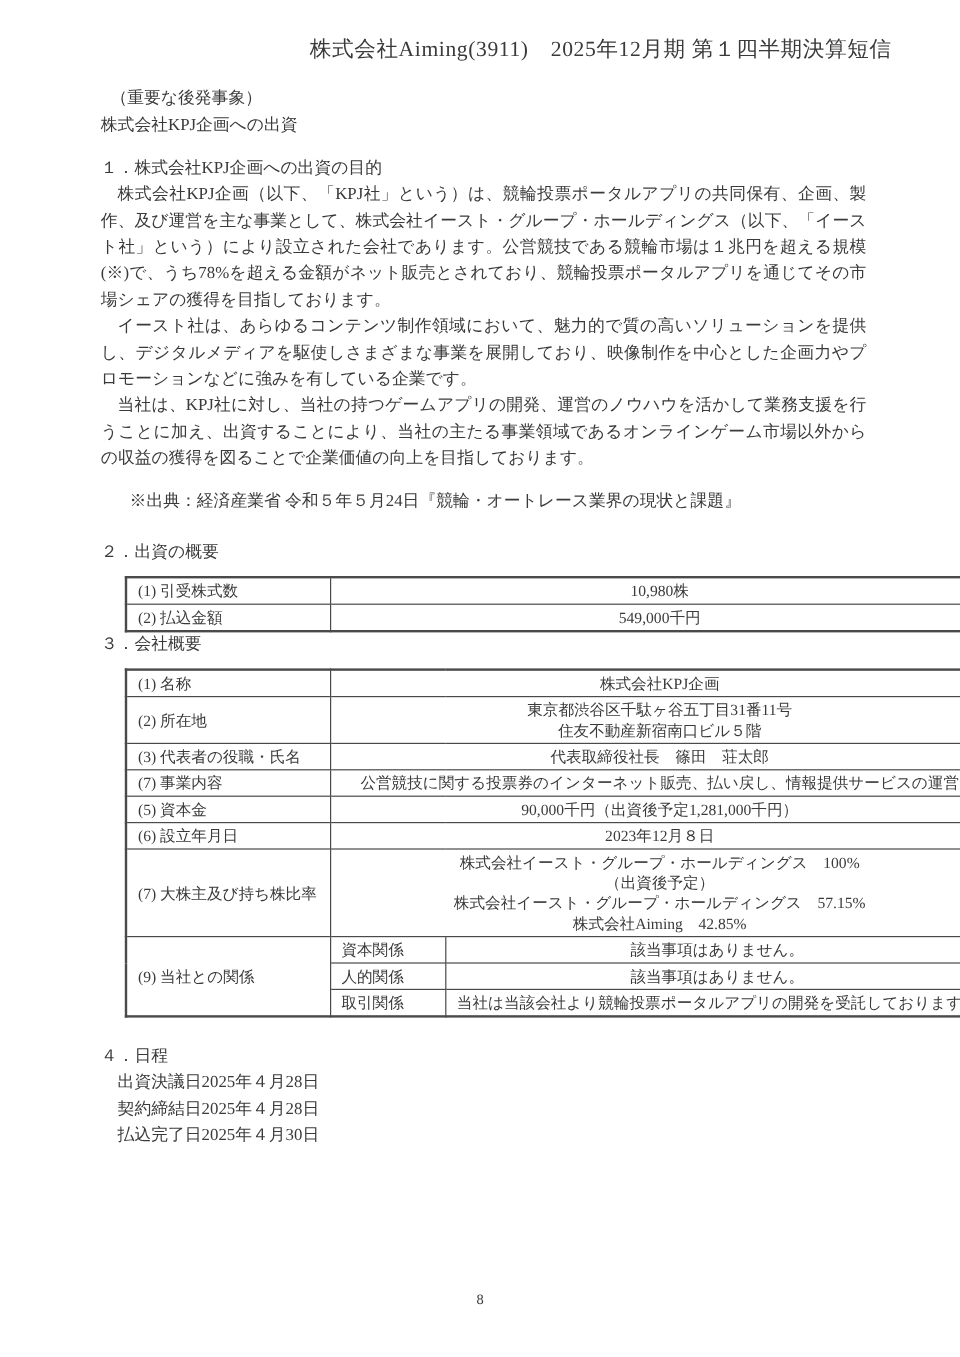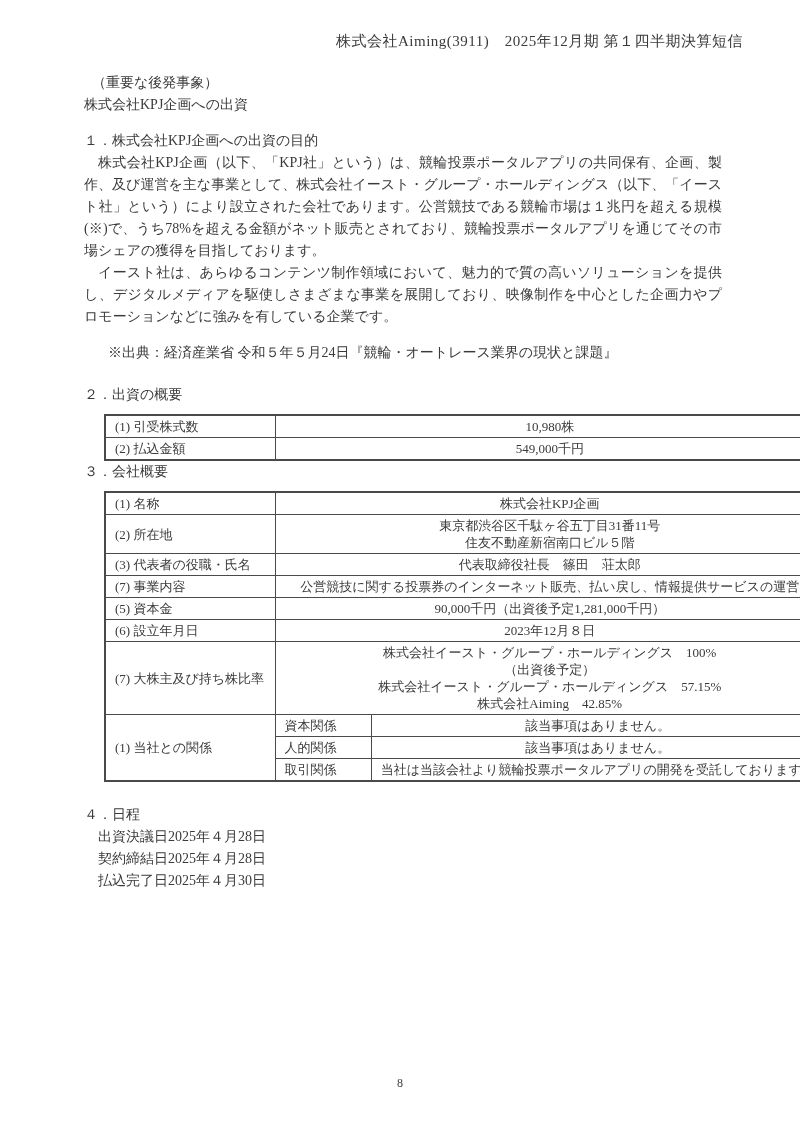--- a/index.html
+++ b/index.html
@@ -17,21 +17,21 @@
     position:relative;
     width:800px;
     height:1131px;
     background:var(--bg-color);
     overflow:hidden;
   }
   .doc-header{
     position:absolute;
     top:33px;
     right:57px;
-    font-size:15px;
+    font-size:18px;
     line-height:16px;
     letter-spacing:0.5px;
   }
   .content{
     position:absolute;
     left:84px;
     top:72px;
     width:638px;
     font-size:14px;
     line-height:22px;
@@ -89,20 +89,21 @@
   <div class="doc-header">株式会社Aiming(3911)　2025年12月期 第１四半期決算短信</div>
 
   <div class="content">
 
     <div class="note-title">（重要な後発事象）</div>
     <div class="subject">株式会社KPJ企画への出資</div>
 
     <h2 class="sec-heading" id="s1h">１．株式会社KPJ企画への出資の目的</h2>
     <p class="para">株式会社KPJ企画（以下、「KPJ社」という）は、競輪投票ポータルアプリの共同保有、企画、製作、及び運営を主な事業として、株式会社イースト・グループ・ホールディングス（以下、「イースト社」という）により設立された会社であります。公営競技である競輪市場は１兆円を超える規模(※)で、うち78%を超える金額がネット販売とされており、競輪投票ポータルアプリを通じてその市場シェアの獲得を目指しております。</p>
     <p class="para">イースト社は、あらゆるコンテンツ制作領域において、魅力的で質の高いソリューションを提供し、デジタルメディアを駆使しさまざまな事業を展開しており、映像制作を中心とした企画力やプロモーションなどに強みを有している企業です。</p>
+    <p class="para">当社は、KPJ社に対し、当社の持つゲームアプリの開発、運営のノウハウを活かして業務支援を行うことに加え、出資することにより、当社の主たる事業領域であるオンラインゲーム市場以外からの収益の獲得を図ることで企業価値の向上を目指しております。</p>
 
     <div class="source-note">※出典：経済産業省 令和５年５月24日『競輪・オートレース業界の現状と課題』</div>
 
     <h2 class="sec-heading" id="s2h">２．出資の概要</h2>
     <table class="tbl">
       <colgroup>
           <col style="width:170px">
           <col>
         </colgroup>
       <tbody>
@@ -151,21 +152,21 @@
           <td class="val" colspan="2">2023年12月８日</td>
         </tr>
         <tr>
           <td class="lab">(7) 大株主及び持ち株比率</td>
           <td class="val" colspan="2">株式会社イースト・グループ・ホールディングス　100%
 （出資後予定）
 株式会社イースト・グループ・ホールディングス　57.15%
 株式会社Aiming　42.85%</td>
         </tr>
         <tr>
-          <td class="lab" rowspan="3">(1) 当社との関係</td>
+          <td class="lab" rowspan="3">(9) 当社との関係</td>
           <td class="lab">資本関係</td>
           <td class="val">該当事項はありません。</td>
         </tr>
         <tr>
           <td class="lab">人的関係</td>
           <td class="val">該当事項はありません。</td>
         </tr>
         <tr>
           <td class="lab">取引関係</td>
           <td class="val">当社は当該会社より競輪投票ポータルアプリの開発を受託しております。</td>

